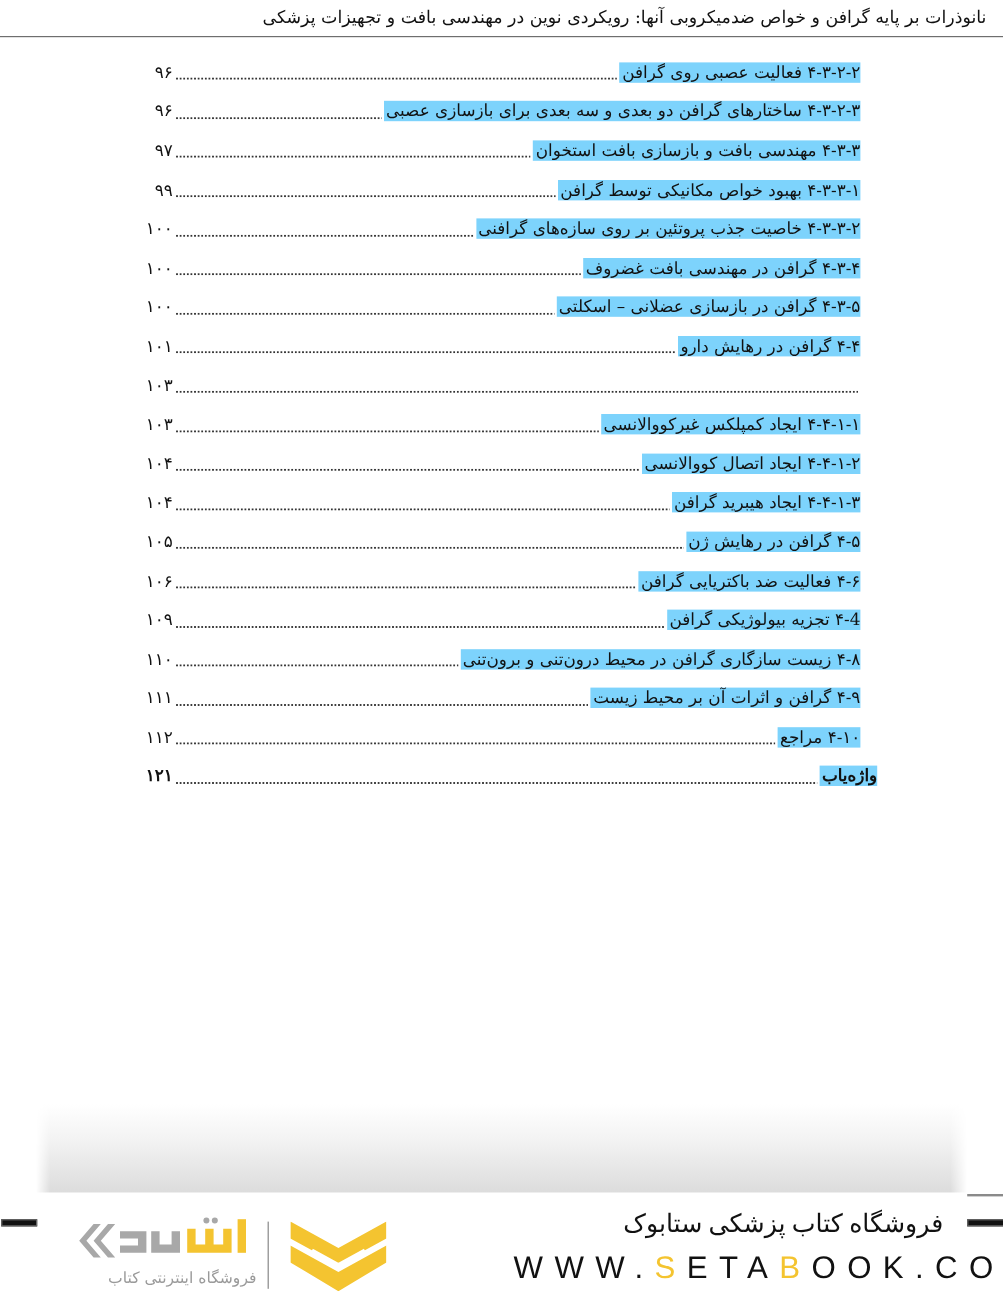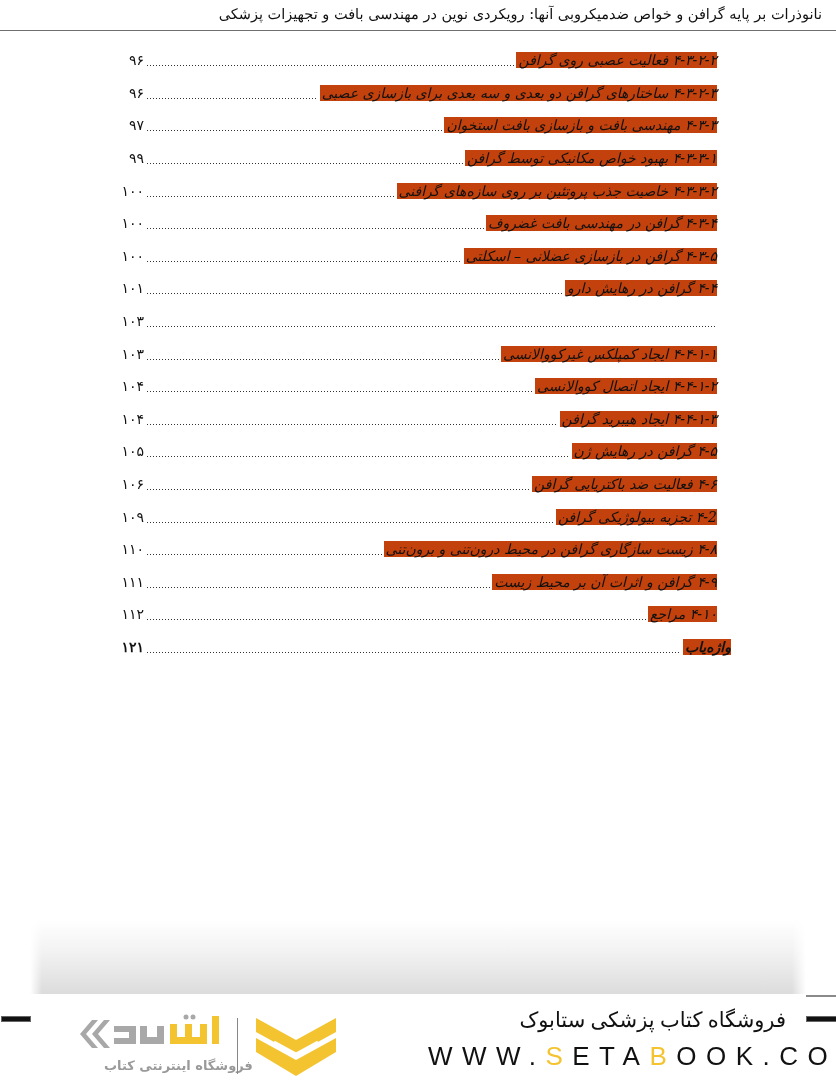--- a/index.html
+++ b/index.html
@@ -6,22 +6,22 @@
     body { width:836px; height:1080px; position:relative; overflow:hidden;
            font-family:"DejaVu Sans", sans-serif; color:#111; }
 
     .page-header { position:absolute; left:0; right:0; top:0; height:30px; }
     .page-header .title { position:absolute; right:14px; top:6px; font-size:14.5px;
            direction:rtl; white-space:nowrap; color:#111; font-family:"DejaVu Serif", serif; }
     .page-header .rule { position:absolute; left:0; right:0; top:30px; height:1px; background:#6e6e6e; }
 
     .toc { position:absolute; left:118px; width:599px; top:44px; direction:rtl; }
     .toc-row { position:relative; height:32.6px; display:flex; align-items:center; direction:rtl; }
-    .toc-row .label { white-space:nowrap; font-size:14px; padding-left:2px; background:#c2410c;
-           font-family:"DejaVu Serif", serif;font-style:italic; }
+    .toc-row .label { white-space:nowrap; font-size:14px; padding-left:2px; background:#7dd3fc;
+           font-family:"DejaVu Serif", serif; }
     .toc-row .leader { flex:1; height:14px; margin:0 2px;
            background-image:radial-gradient(circle, #333 0.7px, transparent 0.9px);
            background-size:3px 3px; background-repeat:repeat-x; background-position:left 11px; }
     .toc-row .page { white-space:nowrap; font-size:14px; min-width:26px; text-align:right;
            font-family:"DejaVu Serif", serif; }
     .toc-row.bold .label, .toc-row.bold .page { font-weight:bold; }
     .toc-row.indent-0 .label { margin-right:-14px; }
 
     .shade { position:absolute; left:30px; width:776px; top:920px; height:74px;
       background:linear-gradient(to bottom, #ffffff 0%, #f3f3f3 40%, #dcdcdc 100%);
@@ -31,21 +31,21 @@
 
     .dash-left { position:absolute; left:1px; top:1016px; width:28px; height:4px; background:#111; border:1px solid #666; }
     .dash-right { position:absolute; left:806px; top:1016px; width:30px; height:4px; background:#111; border:1px solid #666; }
 
     .store-name { position:absolute; right:50px; top:1008px; font-size:21px; direction:rtl; white-space:nowrap;
                   font-family:Liberation Serif, serif; color:#111; }
     .store-url { position:absolute; left:428px; top:1041px; font-size:26px; letter-spacing:9.5px;
                  font-family:"Liberation Sans", sans-serif; color:#111; white-space:nowrap; }
     .store-url .hl { color:#f4c430; }
 
-    .logo { position:absolute; left:74px; top:1012px; width:270px; height:64px;font-weight:bold; }
+    .logo { position:absolute; left:60px; top:1012px; width:270px; height:64px; }
     .logo .word { position:absolute; left:0; top:0; width:150px; height:44px; }
     .logo .sub { position:absolute; left:30px; top:46px; font-size:13px; color:#9a9a9a; direction:rtl;
                  white-space:nowrap; font-family:"DejaVu Sans", sans-serif; }
     .logo .divider { position:absolute; left:163px; top:6px; width:1px; height:56px; background:#888; }
     .logo .mark { position:absolute; left:182px; top:6px; width:80px; height:58px; }
   </style>
 </head>
 <body>
 
 <div class="page-header">
@@ -117,21 +117,21 @@
     <span class="label">۴-۵ گرافن در رهایش ژن</span>
     <span class="leader"></span>
     <span class="page">۱۰۵</span>
   </div>
   <div class="toc-row">
     <span class="label">۴-۶ فعالیت ضد باکتریایی گرافن</span>
     <span class="leader"></span>
     <span class="page">۱۰۶</span>
   </div>
   <div class="toc-row">
-    <span class="label">۴-2 تجزیه بیولوژیکی گرافن</span>
+    <span class="label">۴-4 تجزیه بیولوژیکی گرافن</span>
     <span class="leader"></span>
     <span class="page">۱۰۹</span>
   </div>
   <div class="toc-row">
     <span class="label">۴-۸ زیست سازگاری گرافن در محیط درون‌تنی و برون‌تنی</span>
     <span class="leader"></span>
     <span class="page">۱۱۰</span>
   </div>
   <div class="toc-row">
     <span class="label">۴-۹ گرافن و اثرات آن بر محیط زیست</span>

